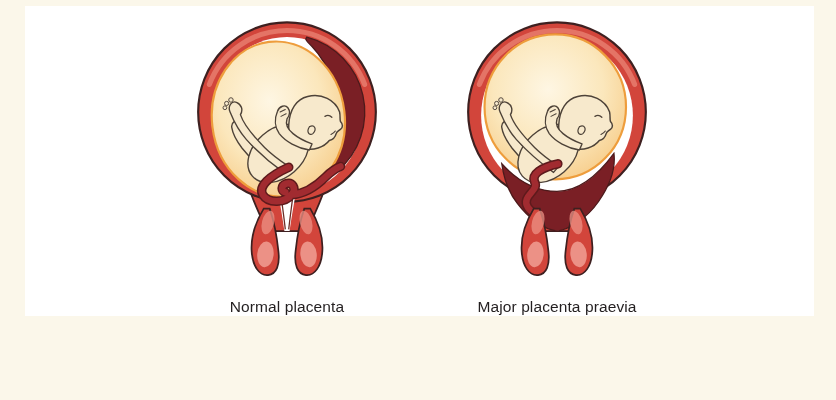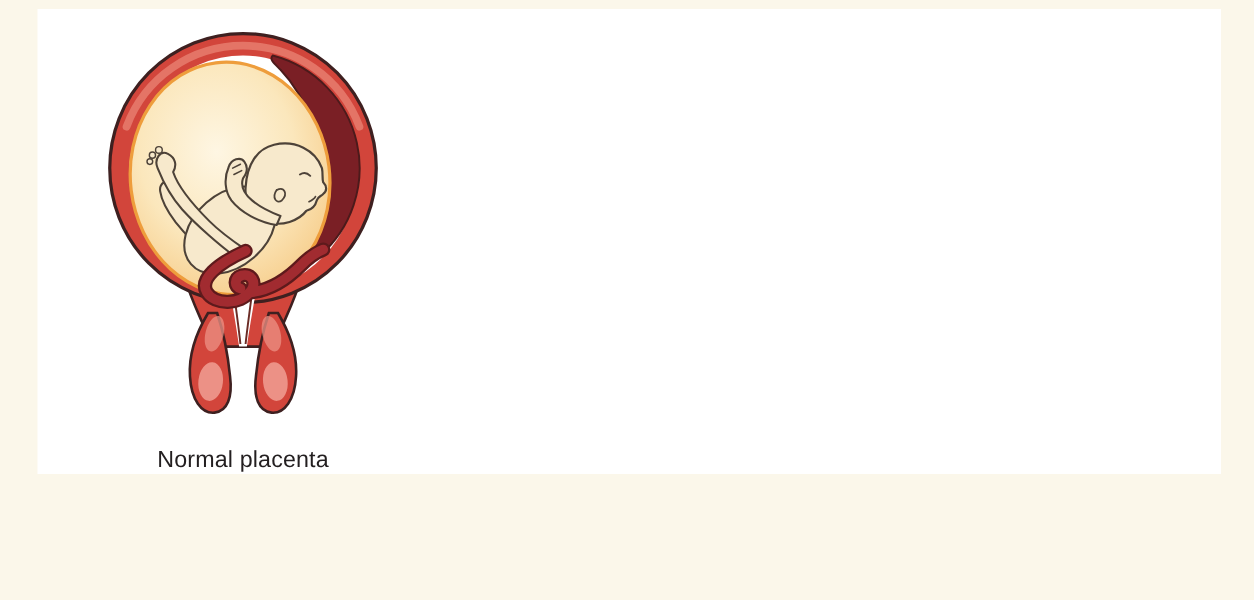--- a/index.html
+++ b/index.html
@@ -9,21 +9,21 @@
     --c-sacRim:#EE9D3C; --c-sacLight:#FEF6E3; --c-sacMid:#FBE7BC; --c-sacDeep:#F5C276;
     --c-skin:#F7E9CC; --c-fetusOutline:#4D4238; --c-cord:#A12B30; --c-cordOutline:#5E1A1C;
     --c-labelText:#231F20;
   }
   *{margin:0;padding:0;box-sizing:border-box}
   html,body{width:836px;height:400px;overflow:hidden}
   body{background:var(--c-background);font-family:"Liberation Sans",sans-serif;position:relative}
   .canvas{
     position:absolute;top:6px;left:25px;width:789px;height:310px;
     background:var(--c-canvas);
-    display:flex;justify-content:space-between;gap:30px;padding-left:17px;
+    display:flex;justify-content:center;gap:30px;padding-left:5px;
   }
   figure{width:240px;display:flex;flex-direction:column;align-items:center;padding-top:6px}
   figcaption{
     margin-top:10px;font-size:15.5px;font-weight:500;letter-spacing:.1px;
     color:var(--c-labelText);text-align:center;white-space:nowrap;
   }
   svg{display:block}
 </style>
 </head>
 <body>
@@ -98,14 +98,33 @@
                  M 125,212 C 141,211 155,201 165,191 C 172,184 177,181 182,179"></path>
         <path style="fill:none;stroke:var(--c-cord);stroke-width:7.5;stroke-linecap:round;stroke-linejoin:round" d="M 122,180 C 100,190 86,202 92,212 C 98,222 118,222 126,211 C 131,204 126,197 119,199 C 113,201 113,208 118,209
                  M 125,212 C 141,211 155,201 165,191 C 172,184 177,181 182,179"></path>
       </g>
       <use href="#shellFront"></use>
     </svg>
     <figcaption>Normal placenta</figcaption>
   </figure>
 
 
+  <figure>
+    <svg width="240" height="320" viewBox="0 0 240 320">
+      <use href="#shellBack"></use>
+      <path style="fill:var(--c-placenta);stroke:var(--c-placentaOutline);stroke-width:1.5" d="M 56,176 C 76,198 98,208 120,208
+               C 143,208 164,194 186,164
+               C 188,180 182,200 168,220
+               C 154,240 134,252 120,254
+               C 104,252 86,238 74,222
+               C 63,208 58,190 56,176 Z"></path>
+      <ellipse style="fill:url(#sacGrad);stroke:var(--c-sacRim);stroke-width:2.5" cx="118" cy="110" rx="82" ry="84"></ellipse>
+      <use href="#fetus"></use>
+      <g>
+        <path style="fill:none;stroke:var(--c-cordOutline);stroke-width:11;stroke-linecap:round;stroke-linejoin:round" d="M 121,176 C 102,180 90,188 94,197 C 98,205 88,209 85,217 C 82,225 89,230 95,235"></path>
+        <path style="fill:none;stroke:var(--c-cord);stroke-width:7.5;stroke-linecap:round;stroke-linejoin:round" d="M 121,176 C 102,180 90,188 94,197 C 98,205 88,209 85,217 C 82,225 89,230 95,235"></path>
+      </g>
+      <use href="#shellFront"></use>
+    </svg>
+    <figcaption>Major placenta praevia</figcaption>
+  </figure>
 
 </div>
 
 </body></html>

